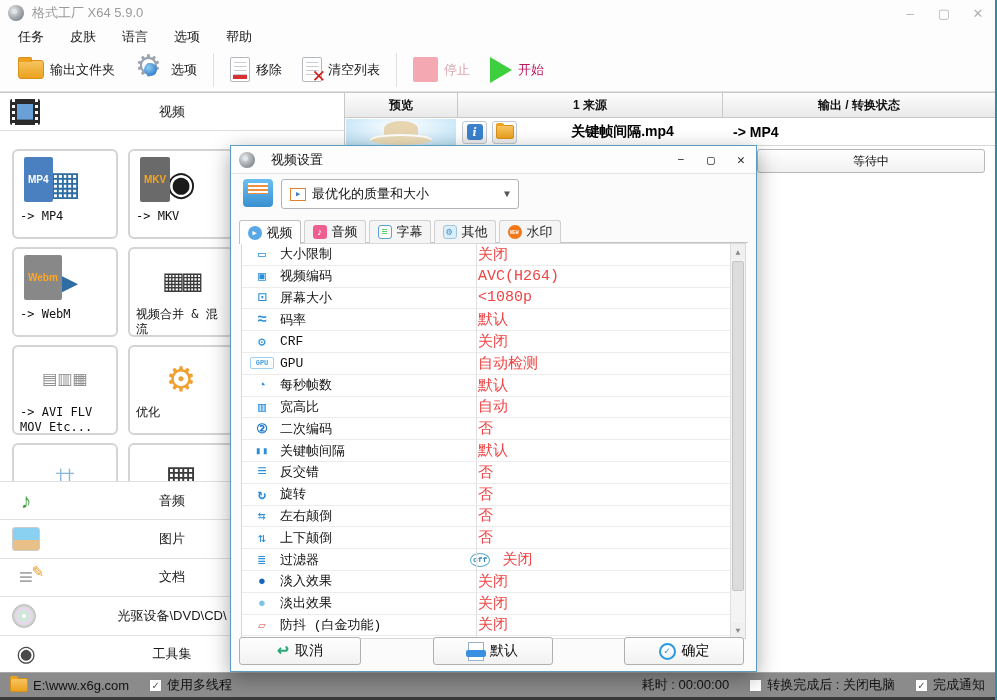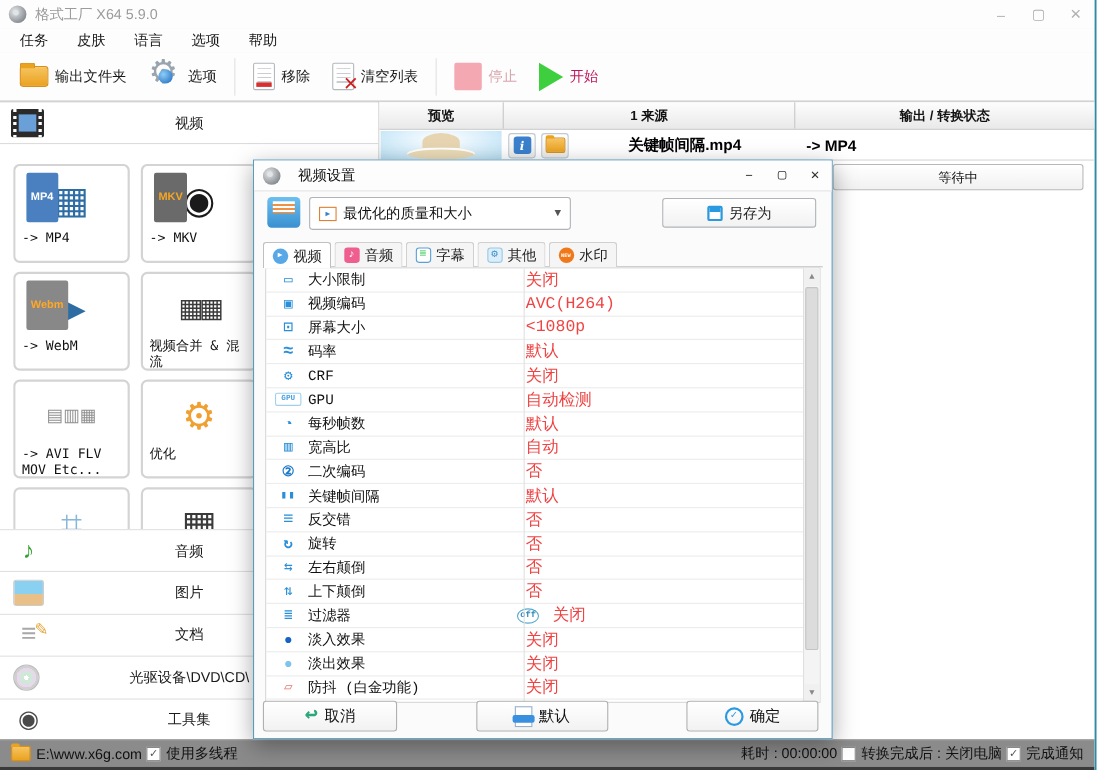--- a/index.html
+++ b/index.html
@@ -126,21 +126,21 @@
   .dlg-btn { position:absolute; height:28px; background:linear-gradient(#fff,#f2f2f2); border:1px solid #b0b0b0; border-radius:3px; display:flex; align-items:center; justify-content:center; gap:6px; font-size:14px; color:#111; }
   .btn-cancel { left:8px; width:122px; }
   .btn-default { left:202px; width:120px; }
   .btn-ok { right:12px; width:120px; }
   .ic-back { color:#2aa87a; font-size:20px; font-weight:bold; line-height:1; }
   .ic-default { width:16px; height:19px; background:#fff; border:1px solid #9ab0c8; position:relative; }
   .ic-default::after { content:""; position:absolute; left:-3px; right:-3px; top:7px; height:7px; background:#3a90e0; border-radius:2px; }
   .ic-ok { width:17px; height:17px; border:2px solid #2a9ae0; border-radius:50%; display:flex; align-items:center; justify-content:center; color:#2a9ae0; font-size:10px; font-weight:bold; }
 
   
-  .statusbar { position:absolute; left:0; right:0; bottom:3px; height:25px; background:#8b8b8b; display:flex; align-items:center; padding:0 10px; gap:4px; color:#111; font-size:13px; border-top:1px solid #a8a8a8; }
+  .statusbar { position:absolute; left:0; right:0; bottom:3px; height:25px; background:#8b8b8b; display:flex; align-items:center; padding:0 10px; gap:20px; color:#111; font-size:13px; border-top:1px solid #a8a8a8; }
   .bottom-strip { position:absolute; left:0; right:0; bottom:0; height:3px; background:#3a3a3a; }
   .checkbox { width:13px; height:13px; background:#fff; border:1px solid #888; display:inline-flex; align-items:center; justify-content:center; font-size:10px; color:#555; }
   .spacer { flex:1; }
   .sb-item { display:flex; align-items:center; gap:5px; }
 </style>
 </head>
 <body>
 
 <div class="app">
 
@@ -330,24 +330,20 @@
         <span class="dlg-winbtn">▢</span>
         <span class="dlg-winbtn">✕</span>
       </div>
     </div>
     <div class="dlg-top">
       <span class="ic-tray"></span>
       <div class="dd">
         <span class="ic-ddfilm"></span>
         <span class="dd-label">最优化的质量和大小</span>
         <span class="dd-caret">▼</span>
-      </div>
-      <div class="saveas-btn">
-        <span class="ic-floppy"></span>
-        <span>另存为</span>
       </div>
     </div>
     <div class="dlg-tabs">
 
         <div class="tab" data-active="true">
           <span class="tabicon" data-icon="video-tab-icon"></span>
           <span>视频</span>
         </div>
 
         <div class="tab" data-active="false">

